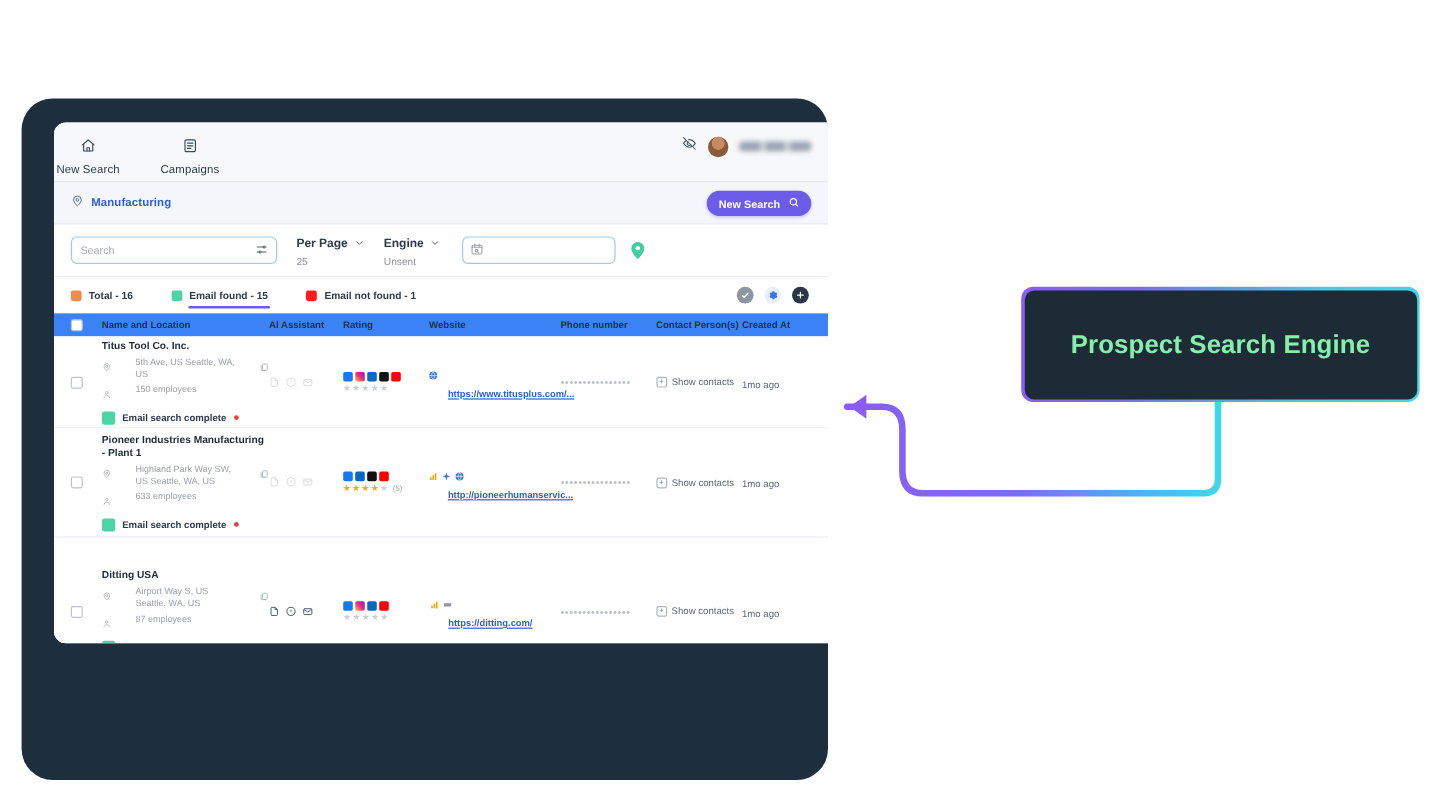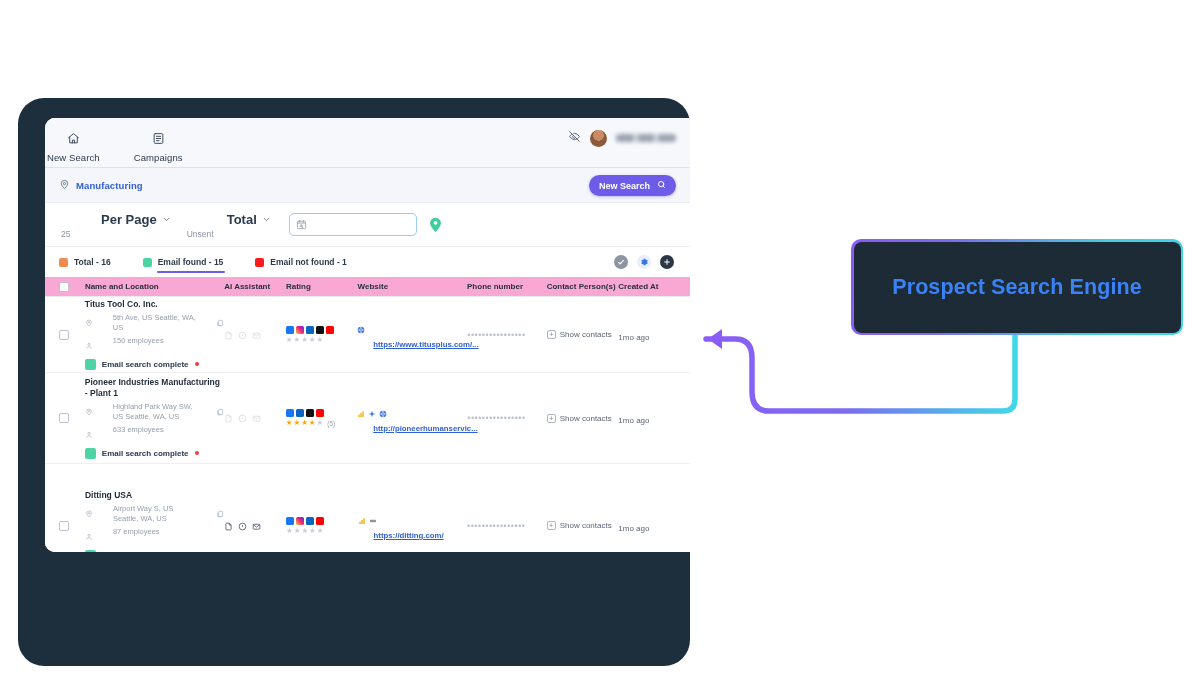--- a/index.html
+++ b/index.html
@@ -7,21 +7,21 @@
     width: 1200px; height: 674px;
     background: #ffffff;
     font-family: "Liberation Sans", sans-serif;
     overflow: hidden;
   }
   #root { position: relative; width: 1200px; height: 674px; background:#fff; }
 
   
   .device {
     position: absolute;
-    left: 18px; top: 98px;
+    left: 18px; top: 82px;
     width: 672px; height: 568px;
     background: #1d2f3d;
     border-radius: 26px;
     overflow: hidden;
   }
   .device-screen {
     position: absolute;
     left: 27px; top: 20px;
     width: 645px; height: 434px;
     background: #ffffff;
@@ -89,21 +89,21 @@
     border: 1px solid #9ec9f0; border-radius: 5px; background: #fff;
     display: flex; align-items: center; padding: 0 7px; gap: 6px;
   }
   .search-box input {
     flex: 1; border: none; outline: none; background: transparent;
     font-size: 9px; font-family: inherit; color: #2c3a4b;
   }
   .search-box input::placeholder { color: #a3acb9; }
   .fld { margin-left: 16px; display: flex; flex-direction: column; justify-content: center; }
   .fld-top { display: flex; align-items: center; gap: 5px; }
-  .fld-label { font-size: 13px; font-weight: 700; color: #2c3a4b; margin-left: 40px; }
+  .fld-label { font-size: 10px; font-weight: 700; color: #2c3a4b; }
   .fld-value { font-size: 8.5px; color: #8b94a3; margin-top: 1px; }
   .date-box {
     margin-left: 18px; width: 128px; height: 23px;
     border: 1px solid #9ec9f0; border-radius: 5px; background: #fff;
     display: flex; align-items: center; padding: 0 6px;
   }
   .greenpin { margin-left: 10px; display: flex; align-items: center; }
 
   
   .statsrow {
@@ -119,21 +119,21 @@
   }
   .stats-actions { position: absolute; right: 16px; display: flex; align-items: center; gap: 9px; }
   .circ { width: 14px; height: 14px; border-radius: 50%; display: flex; align-items: center; justify-content: center; }
   .circ.gray { background: #8d95a1; }
   .circ.blue { background: #e8eefb; }
   .circ.dark { background: #2b3646; }
 
   
   .thead {
     height: 20px; display: flex; align-items: center;
-    padding: 0 12px; border-bottom: 1px solid #e7eaf1; background:#f9a8d4;
+    padding: 0 12px; border-bottom: 1px solid #e7eaf1; background:#3b82f6;
   }
   .thead .cell, .trow .cell { font-size: 8px; }
   .thead .cell { font-weight: 700; color: #26303e; }
   .c-check { width: 26px; margin-left: 14px; display:flex; align-items:center; }
   .c-name  { width: 140px; }
   .c-ai    { width: 62px; }
   .c-rate  { width: 72px; }
   .c-web   { width: 110px; }
   .c-phone { width: 80px; }
   .c-contact { width: 72px; }
@@ -201,21 +201,21 @@
     border-radius: 10px;
     padding: 2.5px;
     background: linear-gradient(100deg, #8b5cf6 0%, #7b6cf0 28%, #49c9e0 72%, #3fd8e8 100%);
   }
   .callout-inner {
     width: 100%; height: 100%;
     background: #1d2b36; border-radius: 8px;
     display: flex; align-items: center; justify-content: center;
   }
   .callout-inner span {
-    color: #3b82f6; font-size: 21.5px; font-weight: 700; letter-spacing: .1px;
+    color: #86efac; font-size: 21.5px; font-weight: 700; letter-spacing: .1px;
   }
   .connector { position: absolute; left: 680px; top: 320px; pointer-events: none; }
 </style>
 </head>
 <body>
 
 <div id="root">
 
   <div class="device">
     <div class="device-screen">
@@ -269,36 +269,46 @@
             <span>
               <svg width="9" height="9" viewBox="0 0 24 24" fill="none" stroke="#fff" stroke-width="2.6" stroke-linecap="round">
                   <circle cx="11" cy="11" r="7"></circle>
                   <path d="M20 20l-3.5-3.5"></path>
                 </svg>
             </span>
           </button>
         </div>
 
         <div class="filterbar">
+          <div class="search-box">
+            <input type="text" placeholder="Search" style="">
+            <span>
+              <svg width="10" height="10" viewBox="0 0 24 24" fill="none" stroke="#5b6575" stroke-width="2" stroke-linecap="round">
+                  <path d="M3 7h12M19 7h2M3 17h4M11 17h10"></path>
+                  <circle cx="17" cy="7" r="2"></circle>
+                  <circle cx="9" cy="17" r="2"></circle>
+                </svg>
+            </span>
+          </div>
 
           <div class="fld">
             <div class="fld-top">
               <span class="fld-label">Per Page</span>
               <span>
                 <svg width="9" height="9" viewBox="0 0 24 24" fill="none" stroke="#5b6575" stroke-width="2.2" stroke-linecap="round">
                     <path d="M6 9l6 6 6-6"></path>
                   </svg>
               </span>
             </div>
             <span class="fld-value">25</span>
           </div>
 
           <div class="fld">
             <div class="fld-top">
-              <span class="fld-label">Total</span>
+              <span class="fld-label">Engine</span>
               <span>
                 <svg width="9" height="9" viewBox="0 0 24 24" fill="none" stroke="#5b6575" stroke-width="2.2" stroke-linecap="round">
                     <path d="M6 9l6 6 6-6"></path>
                   </svg>
               </span>
             </div>
             <span class="fld-value">Unsent</span>
           </div>
 
           <div class="date-box">

